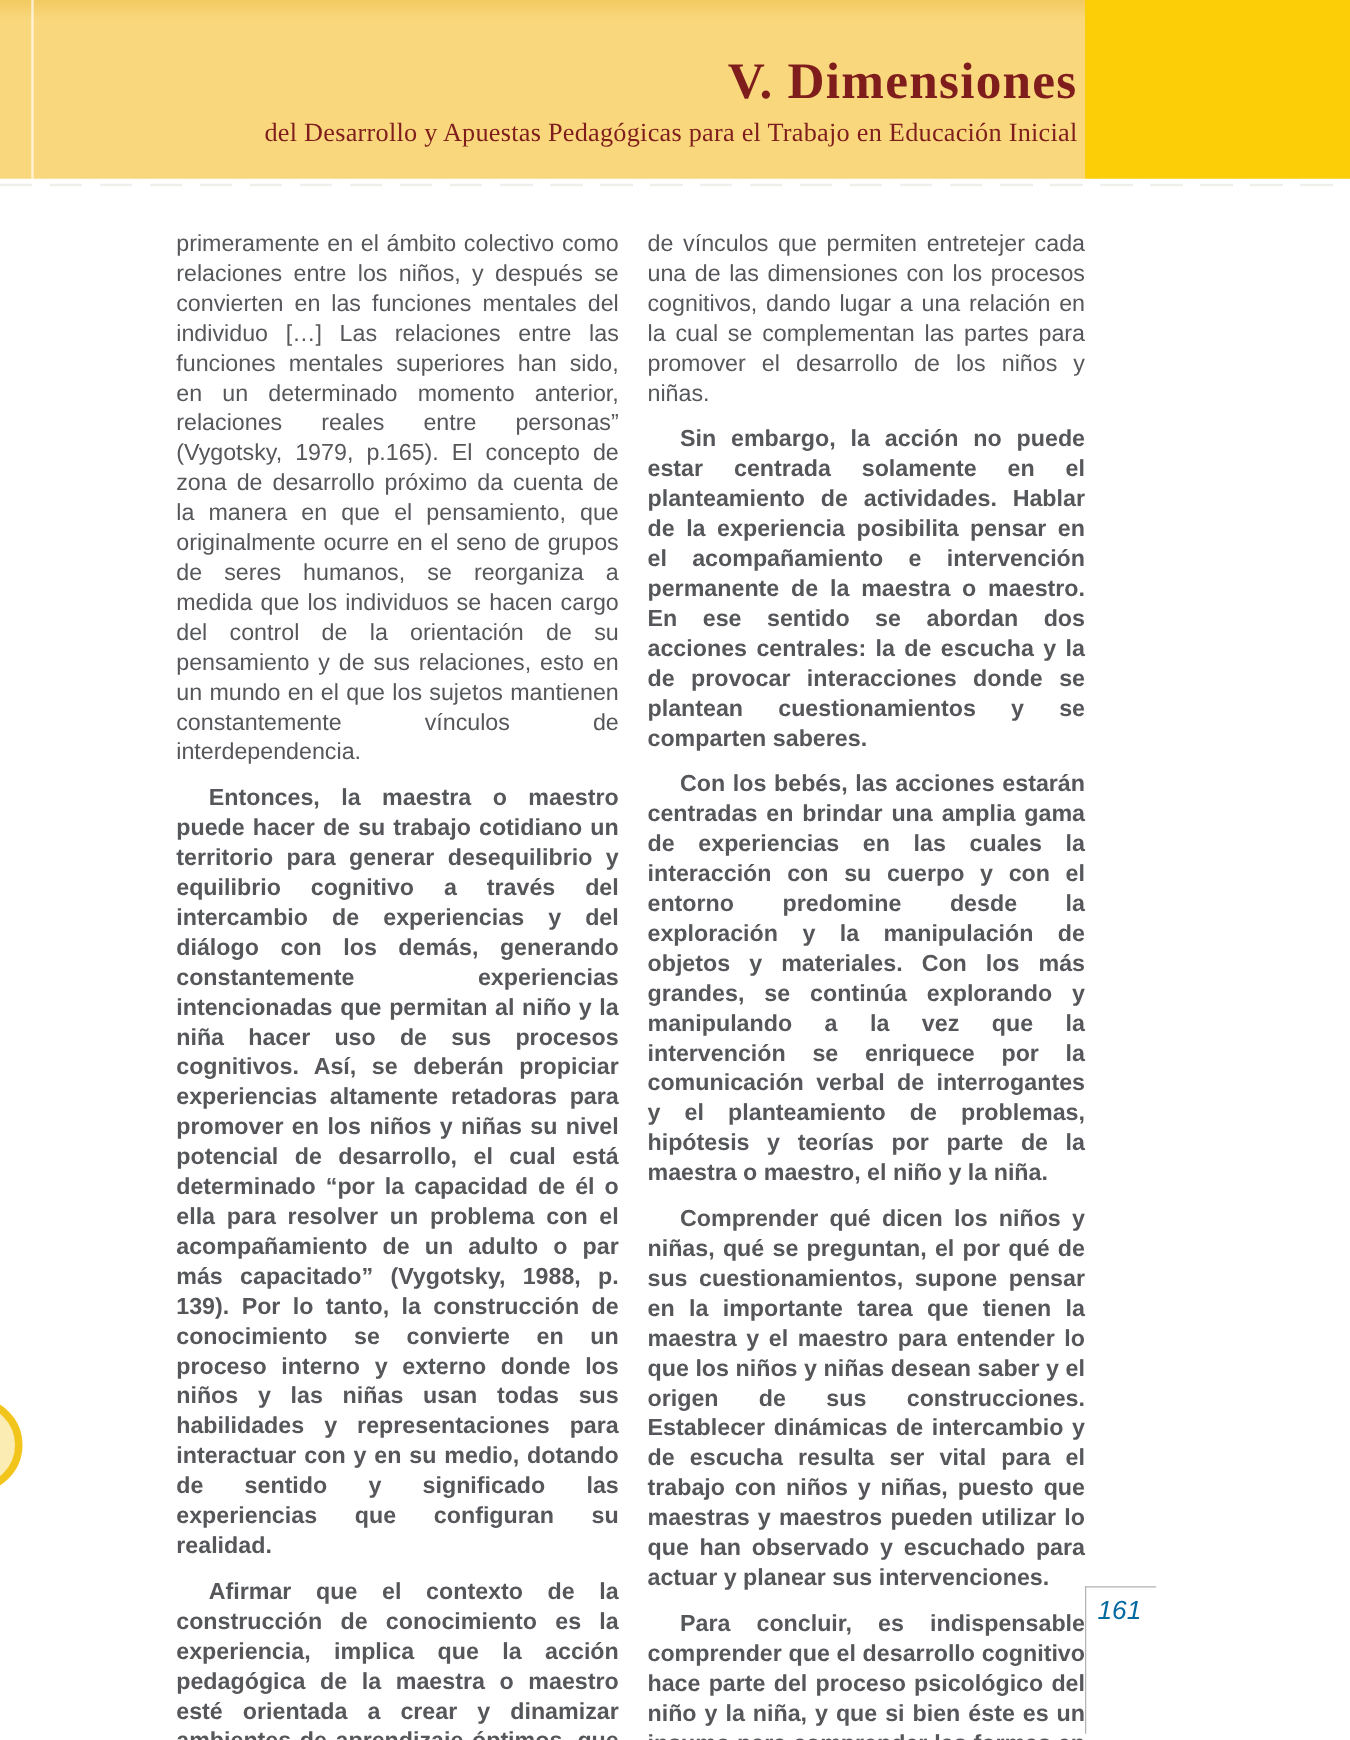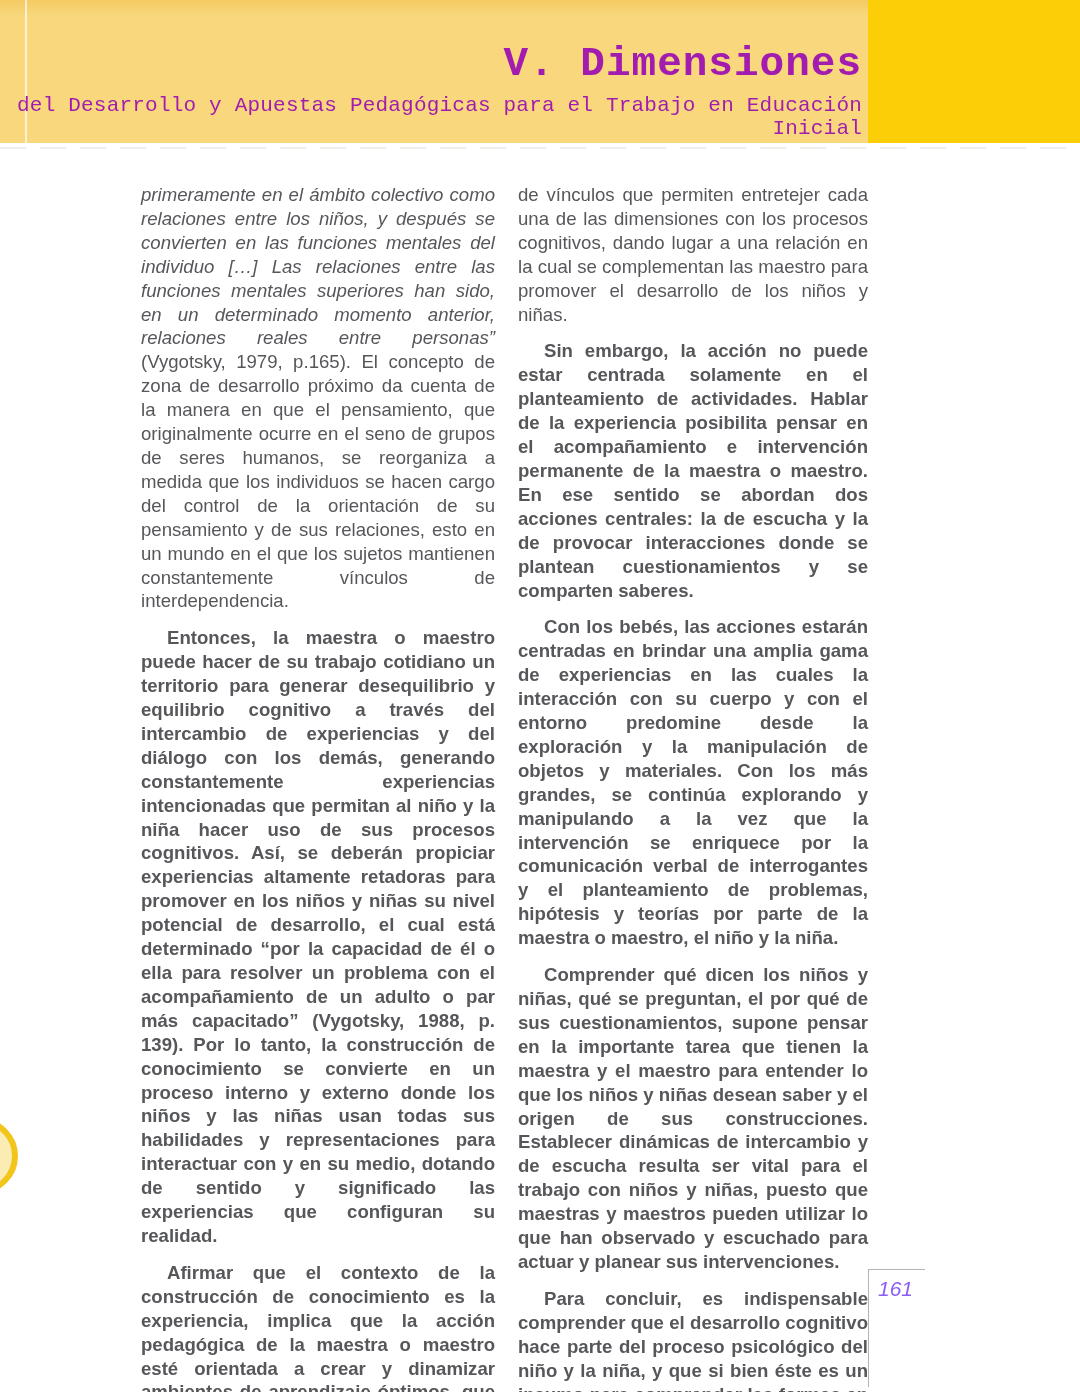--- a/index.html
+++ b/index.html
@@ -22,43 +22,43 @@
     position:absolute; left:868px; top:0; width:212px; height:143px;
     background:#fbce08;
   }
   .band-dashes {
     position:absolute; left:0; top:147px; width:1080px; height:2px;
     background:repeating-linear-gradient(90deg,#e8e8e2 0 26px, transparent 26px 40px);
     opacity:.7;
   }
   .header-text {
     position:absolute; top:42px; left:0; right:218px;
-    text-align:right; color:#a21caf;
-    font-family:Liberation Mono, monospace;
+    text-align:right; color:#7f1d1d;
+    font-family:Liberation Serif, serif;
   }
   .title { font-size:41px; font-weight:bold; line-height:1.1; letter-spacing:1px; }
   .subtitle { font-size:21px; margin-top:7px; letter-spacing:.2px; }
   
   .col {
     position:absolute; top:183px;
     font-size:18.6px; line-height:23.9px; text-align:justify;
     color:#56575a; hyphens:auto; -webkit-hyphens:auto;
   }
   .col-left  { left:141px; width:354px; }
   .col-right { left:518px; width:350px; }
   .col p { margin:0; }
   .col p + p { margin-top:13px;font-weight:bold; }
   .col p.indent { text-indent:26px; }
-  .italic { font-style:italic; }
+  .italic { }
   
   .pn-rule-v { position:absolute; left:868px; top:1269px; width:1px; height:118px; background:#b3b3b3; }
   .pn-rule-h { position:absolute; left:868px; top:1269px; width:57px; height:1px;  background:#b3b3b3; }
   .pn {
     position:absolute; left:878px; top:1277px;
-    font-style:italic; font-size:21px; color:#8b5cf6;
+    font-style:italic; font-size:21px; color:#0369a1;
   }
   
   .circle {
     position:absolute; left:-58px; top:1118px; width:76px; height:76px;
     box-sizing:border-box; border:6px solid #f2c51d; background:#faecb2;
     border-radius:50%;
   }
 </style>
 </head>
 <body>
@@ -75,21 +75,21 @@
     <div class="subtitle">del Desarrollo y Apuestas Pedagógicas para el Trabajo en Educación Inicial</div>
   </div>
 
   <div class="col col-left">
     <p><span class="italic">primeramente en el ámbito colectivo como relaciones entre los niños, y después se convierten en las funciones mentales del individuo […] Las relaciones entre las funciones mentales superiores han sido, en un determinado momento anterior, relaciones reales entre personas”</span><span> (Vygotsky, 1979, p.165). El concepto de zona de desarrollo próximo da cuenta de la manera en que el pensamiento, que originalmente ocurre en el seno de grupos de seres humanos, se reorganiza a medida que los individuos se hacen cargo del control de la orientación de su pensamiento y de sus relaciones, esto en un mundo en el que los sujetos mantienen constantemente vínculos de interdependencia.</span></p>
     <p class="indent">Entonces, la maestra o maestro puede hacer de su trabajo cotidiano un territorio para generar desequilibrio y equilibrio cognitivo a través del intercambio de experiencias y del diálogo con los demás, generando constantemente experiencias intencionadas que permitan al niño y la niña hacer uso de sus procesos cognitivos. Así, se deberán propiciar experiencias altamente retadoras para promover en los niños y niñas su nivel potencial de desarrollo, el cual está determinado “por la capacidad de él o ella para resolver un problema con el acompañamiento de un adulto o par más capacitado” (Vygotsky, 1988, p. 139). Por lo tanto, la construcción de conocimiento se convierte en un proceso interno y externo donde los niños y las niñas usan todas sus habilidades y representaciones para interactuar con y en su medio, dotando de sentido y significado las experiencias que configuran su realidad.</p>
     <p class="indent">Afirmar que el contexto de la construcción de conocimiento es la experiencia, implica que la acción pedagógica de la maestra o maestro esté orientada a crear y dinamizar ambientes de aprendizaje óptimos, que posibiliten a los niños y niñas emprender acciones de su interés e interactuar entre sí y con los objetos, el entorno y la cultura, para propiciar su desarrollo comunicativo, personal social, artístico y corporal. De esta forma se establecen una serie</p>
   </div>
 
   <div class="col col-right">
-    <p>de vínculos que permiten entretejer cada una de las dimensiones con los procesos cognitivos, dando lugar a una relación en la cual se complementan las maestro para promover el desarrollo de los niños y niñas.</p>
+    <p>de vínculos que permiten entretejer cada una de las dimensiones con los procesos cognitivos, dando lugar a una relación en la cual se complementan las partes para promover el desarrollo de los niños y niñas.</p>
     <p class="indent">Sin embargo, la acción no puede estar centrada solamente en el planteamiento de actividades. Hablar de la experiencia posibilita pensar en el acompañamiento e intervención permanente de la maestra o maestro. En ese sentido se abordan dos acciones centrales: la de escucha y la de provocar interacciones donde se plantean cuestionamientos y se comparten saberes.</p>
     <p class="indent">Con los bebés, las acciones estarán centradas en brindar una amplia gama de experiencias en las cuales la interacción con su cuerpo y con el entorno predomine desde la exploración y la manipulación de objetos y materiales. Con los más grandes, se continúa explorando y manipulando a la vez que la intervención se enriquece por la comunicación verbal de interrogantes y el planteamiento de problemas, hipótesis y teorías por parte de la maestra o maestro, el niño y la niña.</p>
     <p class="indent">Comprender qué dicen los niños y niñas, qué se preguntan, el por qué de sus cuestionamientos, supone pensar en la importante tarea que tienen la maestra y el maestro para entender lo que los niños y niñas desean saber y el origen de sus construcciones. Establecer dinámicas de intercambio y de escucha resulta ser vital para el trabajo con niños y niñas, puesto que maestras y maestros pueden utilizar lo que han observado y escuchado para actuar y planear sus intervenciones.</p>
     <p class="indent">Para concluir, es indispensable comprender que el desarrollo cognitivo hace parte del proceso psicológico del niño y la niña, y que si bien éste es un insumo para comprender las formas en que el pensamiento de ellos y ellas se estructura, es trascendental preguntarse cómo se posibilita el desarrollo cognitivo desde la intervención pedagógica. En ese sentido,</p>
   </div>
 
   <div class="pn-rule-v"></div>
   <div class="pn-rule-h"></div>
   <div class="pn">161</div>
 

